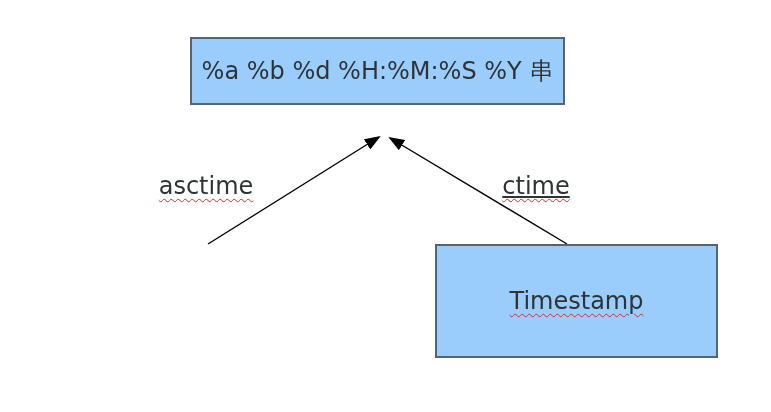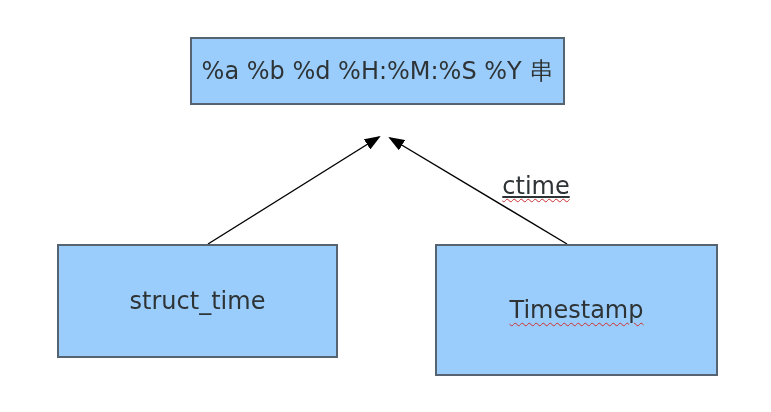--- a/index.html
+++ b/index.html
@@ -39,21 +39,21 @@
     border: 2px solid var(--box-border);
     display: flex;
     align-items: center;
     justify-content: center;
     font-size: 24px;
     color: var(--text);
     text-align: center;
   }
   .node-top   { left: 190px; top: 37px;  width: 375px; height: 68px;  }
   .node-left  { left: 57px;  top: 244px; width: 281px; height: 114px; }
-  .node-right { left: 435px; top: 244px; width: 283px; height: 132px; }
+  .node-right { left: 435px; top: 244px; width: 283px; height: 114px; }
   .edge-label {
     position: absolute;
     transform: translate(-50%, -50%);
     font-size: 24px;
     color: var(--text);
     white-space: nowrap;
   }
   .edge-label-asctime { left: 206px; top: 186px; }
   .edge-label-ctime   { left: 536px; top: 186px; text-decoration: underline; }
   .squiggle {
@@ -76,26 +76,26 @@
       </marker>
     </defs>
     <line class="edge-line" x1="208" y1="244" x2="379" y2="137" marker-end="url(#arrowhead)"></line>
     <line class="edge-line" x1="567" y1="244" x2="390" y2="138" marker-end="url(#arrowhead)"></line>
   </svg>
 
   <div class="node node-top">
     <span>%a %b %d %H:%M:%S %Y 串</span>
   </div>
 
-  <div class="node node-left">
-    <span>struct_time</span>
-  </div>
 
   <div class="node node-right">
     <span class="squiggle">Timestamp</span>
   </div>
 
+  <div class="edge-label edge-label-asctime">
+    <span class="squiggle">asctime</span>
+  </div>
 
   <div class="edge-label edge-label-ctime">
     <span class="squiggle">ctime</span>
   </div>
 
 </div>
 
 </body></html>

